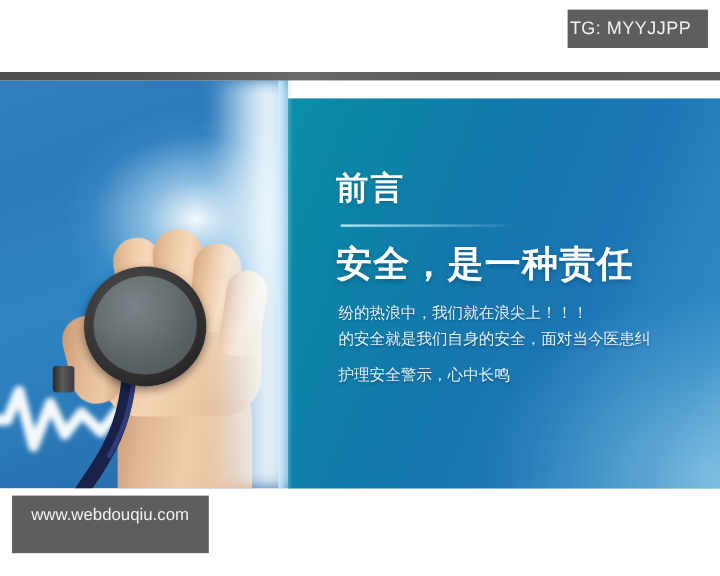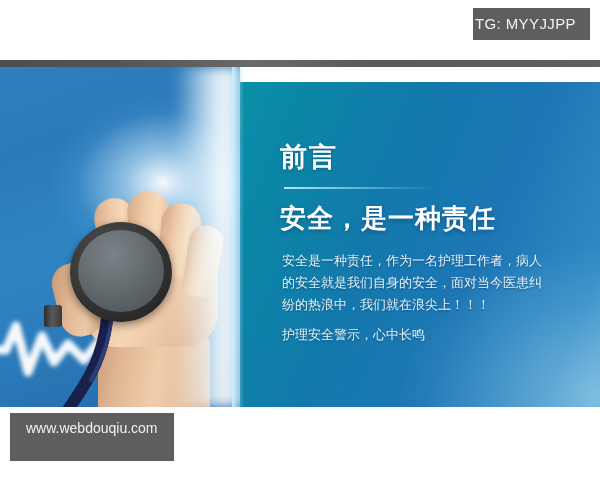--- a/index.html
+++ b/index.html
@@ -237,21 +237,21 @@
     width: 148px;
     height: 2px;
     background: linear-gradient(to right, rgba(190,235,250,0.95) 0%, rgba(150,215,240,0.55) 55%, rgba(255,255,255,0) 100%);
   }
 
   .headline {
     position: absolute;
     left: 0;
     top: 122px;
     color: #ffffff;
-    font-size: 26px;
+    font-size: 30px;
     font-weight: bold;
     letter-spacing: 1px;
     line-height: 1.1;
     white-space: nowrap;
     text-shadow: 0 2px 4px rgba(0,45,80,0.4);
   }
 
   .body-copy {
     position: absolute;
     left: 2px;
@@ -309,23 +309,22 @@
   <div class="text-panel">
     <div class="panel-inner">
 
       <div class="kicker">前言</div>
 
       <div class="kicker-rule"></div>
 
       <div class="headline">安全，是一种责任</div>
 
       <div class="body-copy">
-        <p>安全是一种责任，作为一名护理工作者，病人</p>
+        <p>纷的热浪中，我们就在浪尖上！！！</p>
         <p>的安全就是我们自身的安全，面对当今医患纠</p>
-        <p>纷的热浪中，我们就在浪尖上！！！</p>
         <p class="tail">护理安全警示，心中长鸣</p>
       </div>
 
     </div>
   </div>
 </div>
 
 <div class="watermark">www.webdouqiu.com</div>
 
 </body></html>

